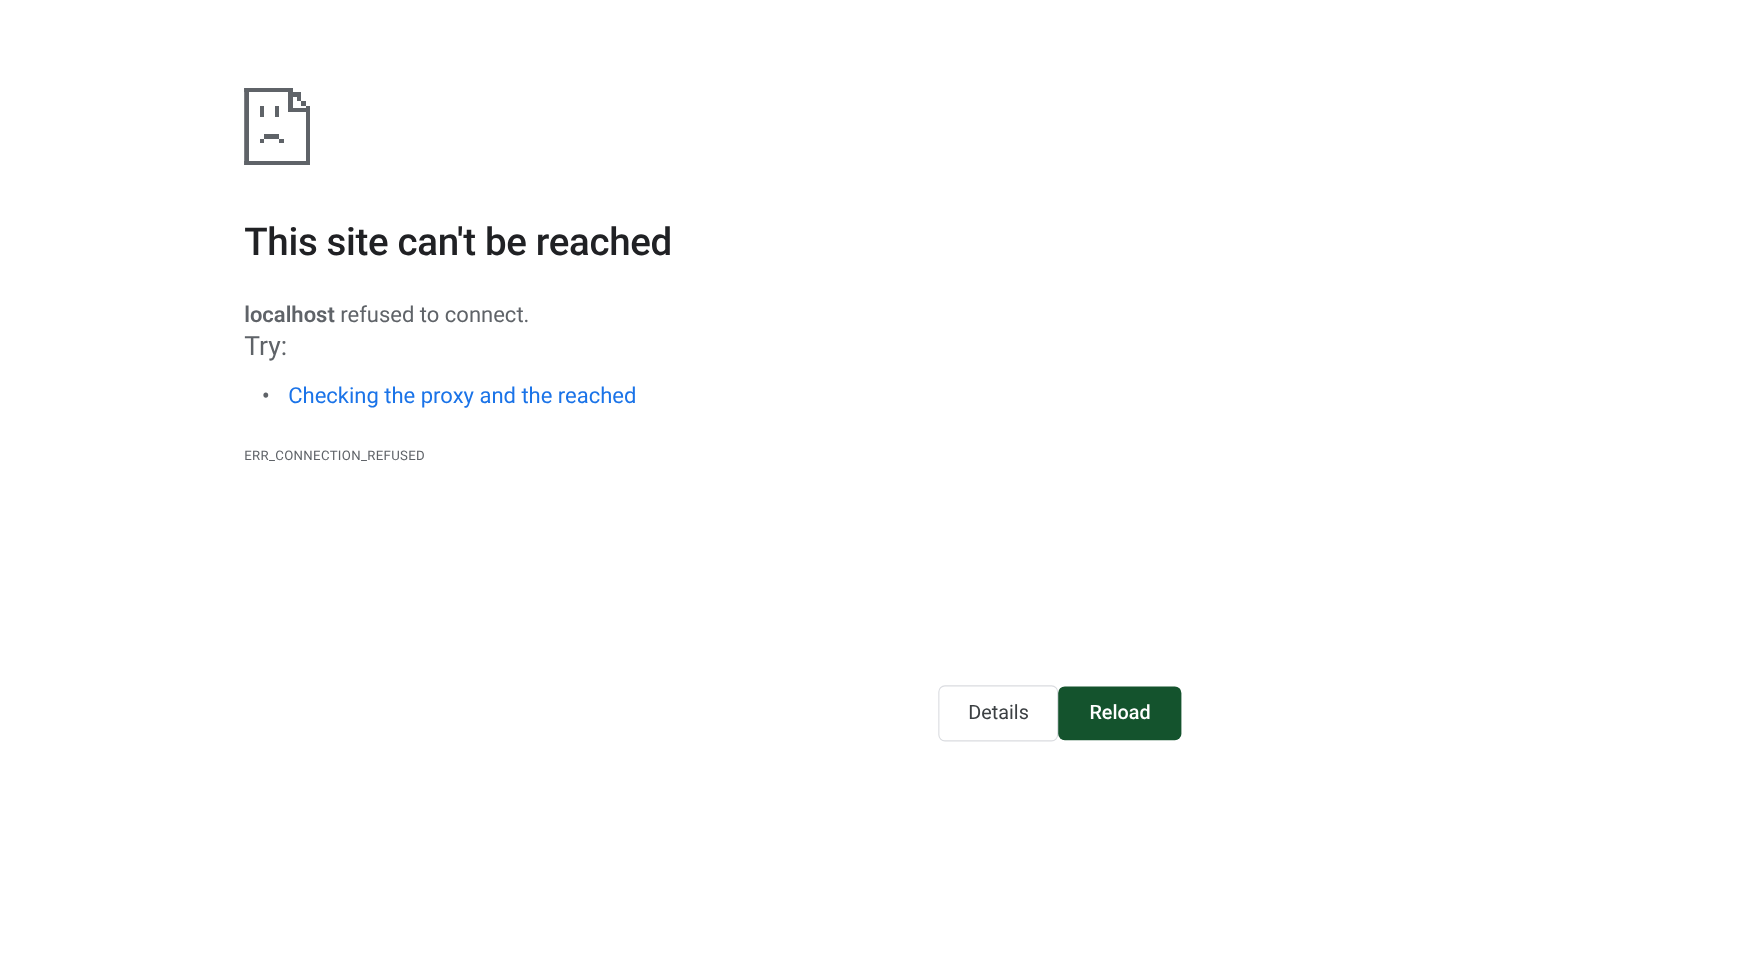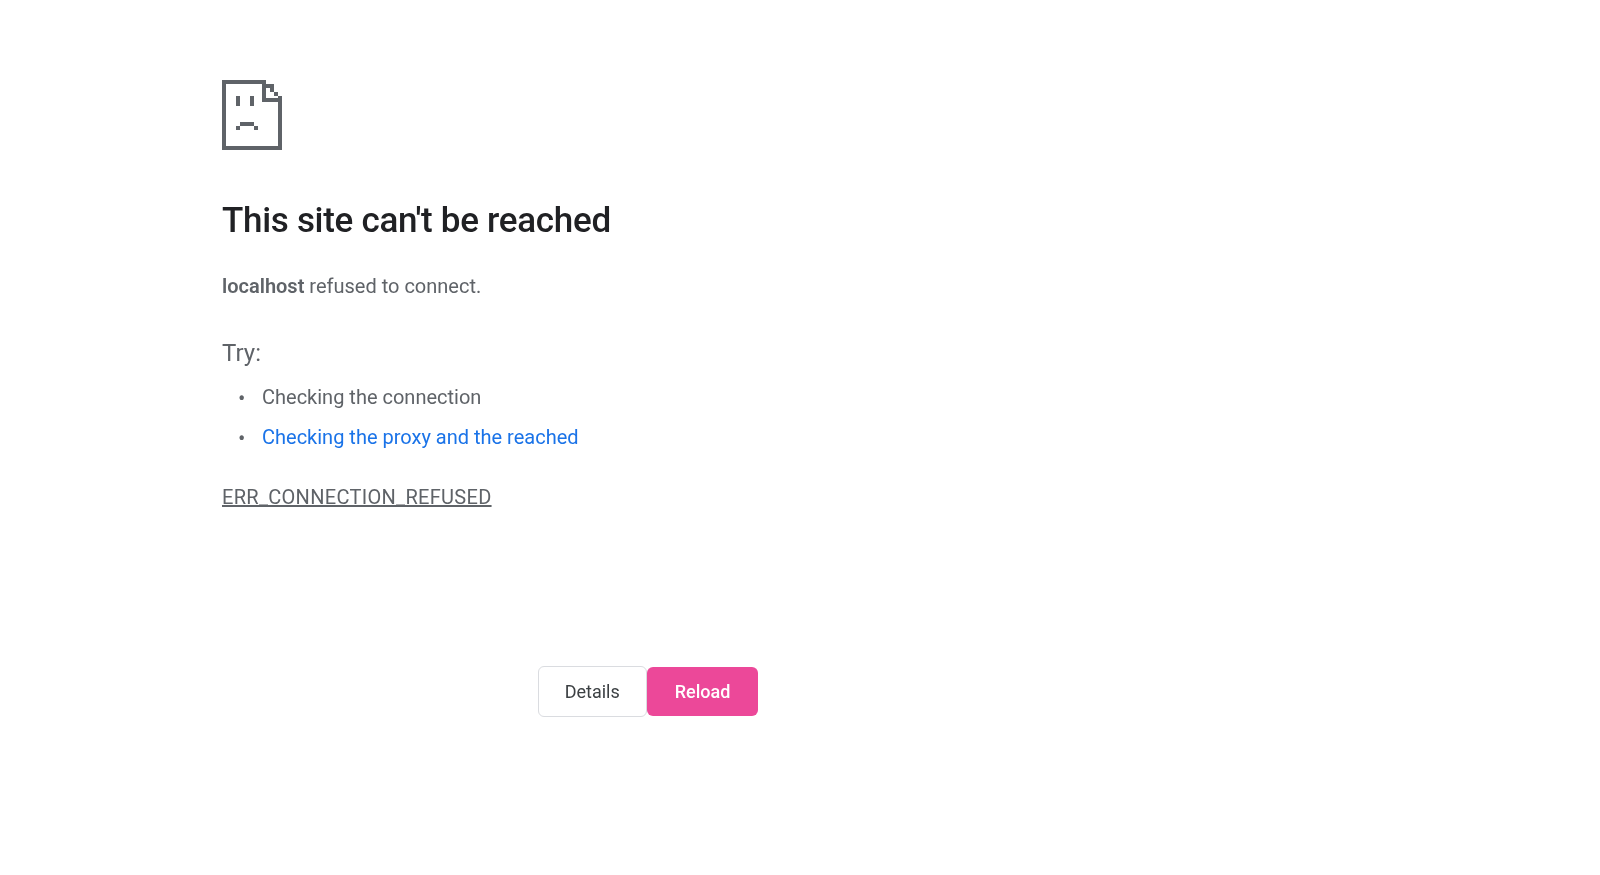--- a/index.html
+++ b/index.html
@@ -33,21 +33,20 @@
       font-size: 35px;
       font-weight: 500;
       color: #202124;
       margin-bottom: 30px;
       letter-spacing: -0.3px;
     }
     
     .error-description {
       font-size: 20px;
       color: #5f6368;
-      margin-bottom: 38px;
       line-height: 1.5;
     }
     
     .error-description .hostname {
       font-weight: 600;
     }
     
     .try-section {
       margin-bottom: 28px;
     }
@@ -81,50 +80,49 @@
     .try-list li.link-item {
       color: #1a73e8;
       cursor: pointer;
     }
     
     .try-list li.link-item::before {
       color: #5f6368;
     }
     
     .error-code {
-      font-size: 20px;
+      font-size: 12px;
       color: #5f6368;
       margin-top: 24px;
       letter-spacing: 0.3px;
-      text-decoration: underline;
     }
     
     .button-row {
       position: absolute;
       left: 222px;
-      top: 666px;
+      top: 623px;
       width: 852px;
       display: flex;
-      justify-content: center;
+      justify-content: flex-end;
       align-items: center;
     }
     
     .details-button {
       background: #ffffff;
       border: 1px solid #dadce0;
       border-radius: 6px;
       padding: 14px 26px;
       font-size: 18px;
       color: #3c4043;
       cursor: pointer;
       font-family: inherit;
     }
     
     .reload-button {
-      background: #ec4899;
+      background: #14532d;
       border: none;
       border-radius: 6px;
       padding: 14px 28px;
       font-size: 18px;
       color: #ffffff;
       cursor: pointer;
       font-family: inherit;
       font-weight: 500;
     }
   </style>
@@ -171,21 +169,20 @@
 
   <h1 class="error-title">This site can't be reached</h1>
 
   <p class="error-description">
     <span class="hostname">localhost</span><span> refused to connect.</span>
   </p>
 
   <div class="try-section">
     <div class="try-label">Try:</div>
     <ul class="try-list">
-      <li>Checking the connection</li>
       <li class="link-item">Checking the proxy and the reached</li>
     </ul>
   </div>
 
   <div class="error-code">ERR_CONNECTION_REFUSED</div>
 
 </div>
 
 <div class="button-row">
   <button class="details-button">Details</button>

